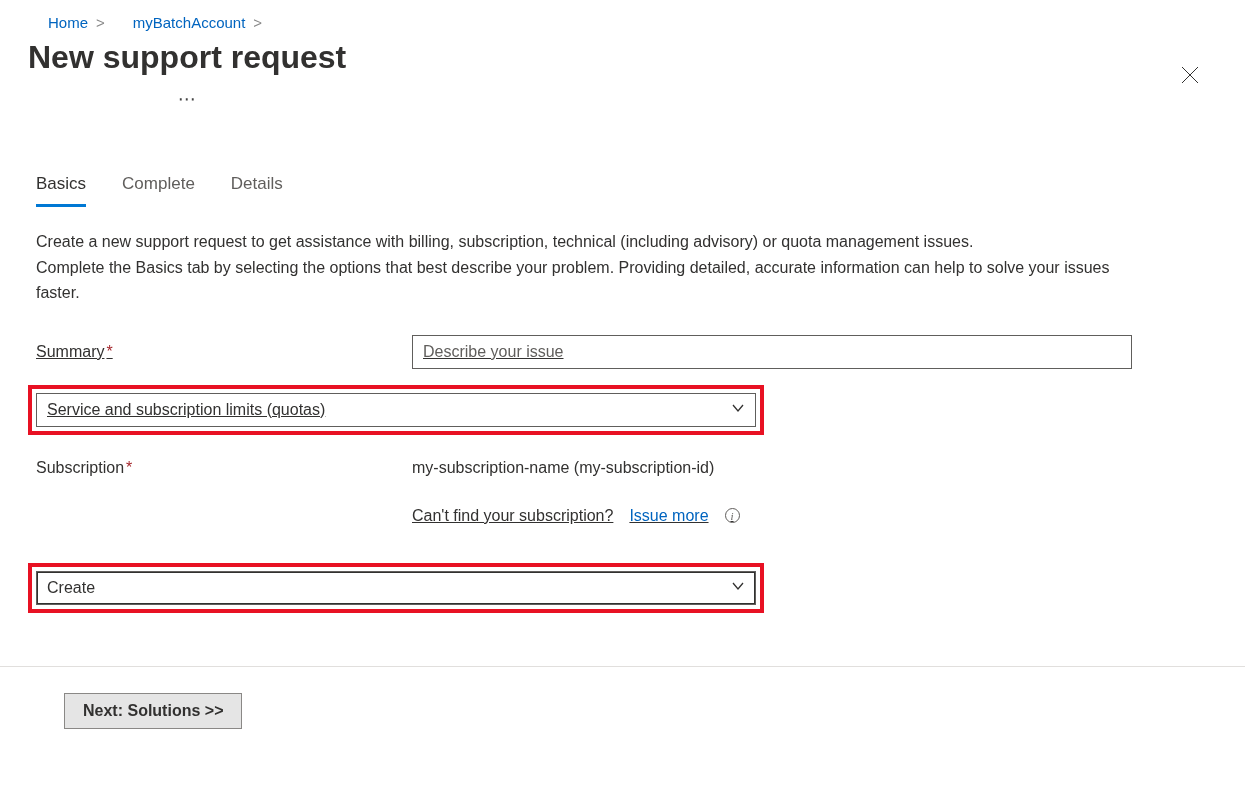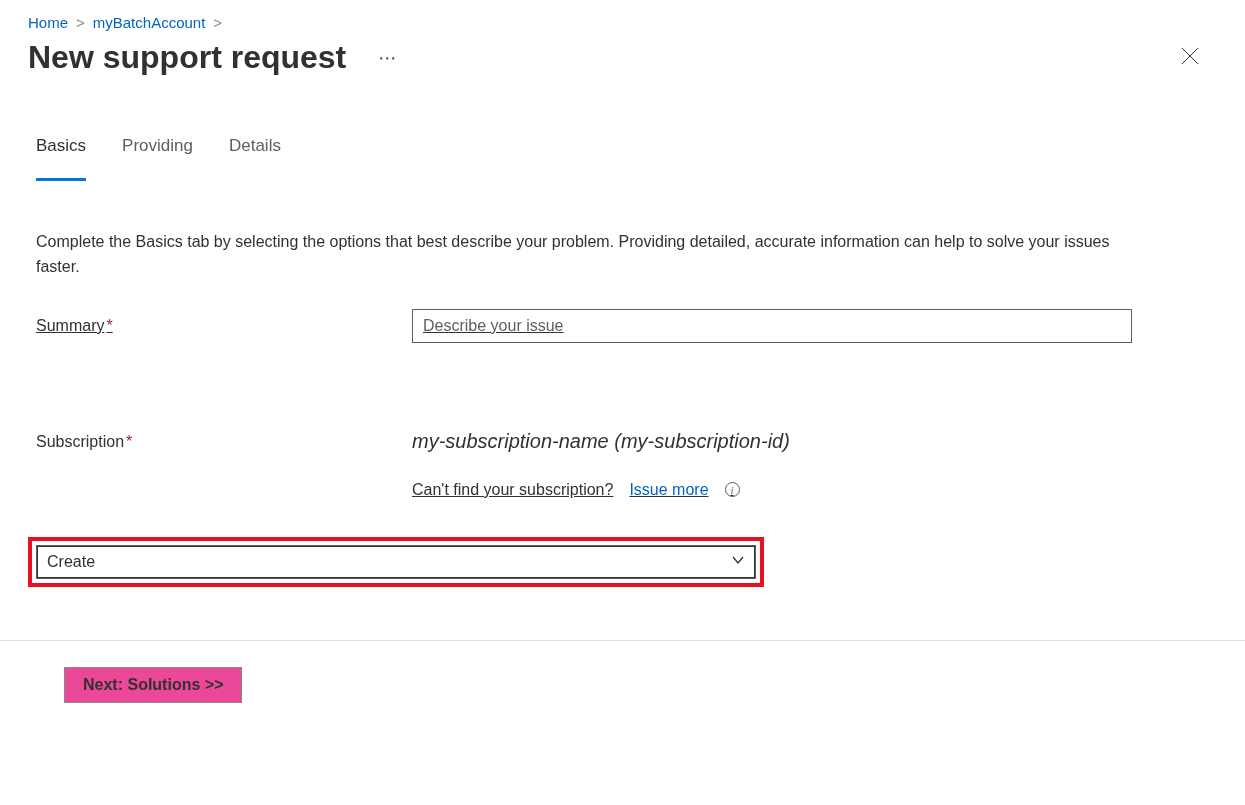--- a/index.html
+++ b/index.html
@@ -5,55 +5,55 @@
   * { box-sizing: border-box; }
   body {
     margin: 0;
     font-family: "Segoe UI", -apple-system, sans-serif;
     color: #323130;
     background: #fff;
     font-size: 14px;
   }
   .page { padding: 14px 28px 0 28px; }
   .breadcrumb { display: flex; align-items: center; gap: 8px; font-size: 15px; margin-bottom: 8px; }
-  .breadcrumb a { color: #0064bf; text-decoration: none; cursor: pointer; }
+  .breadcrumb a { color: #0064bf; text-decoration: none; cursor: pointer; margin-left: 20px; }
   .breadcrumb .sep { color: #888; }
   .title-row { display: flex; align-items: center; justify-content: space-between; margin-bottom: 60px; }
-  .title-left { display: flex; align-items: center; gap: 28px; }
+  .title-left { display: flex; align-items: center; gap: 8px; flex-direction: column; }
   .page-title { font-size: 32px; font-weight: 600; margin: 0; }
   .more-dots { color: #444; font-size: 18px; letter-spacing: 1px; cursor: pointer; padding: 4px; }
   .close-x { cursor: pointer; padding: 6px 18px 6px 6px; }
   .close-x svg { width: 18px; height: 18px; stroke: #323130; stroke-width: 1; }
   .tabs { display: flex; gap: 36px; border-bottom: none; margin-bottom: 22px; padding-left: 8px; }
-  .tab { font-size: 17px; color: #605e5c; padding: 0 0 22px 0; cursor: pointer; }
+  .tab { font-size: 17px; color: #605e5c; padding: 0 0 10px 0; cursor: pointer; }
   .tab.active { color: #323130; font-weight: 400; border-bottom: 3px solid #0078d4; }
   .intro { font-size: 16px; line-height: 1.6; color: #323130; padding-left: 8px; max-width: 1120px; margin-bottom: 28px; }
   .form { padding-left: 8px; }
   .form-row { display: flex; align-items: center; margin-bottom: 10px; min-height: 36px; }
   .form-row.tall { margin-bottom: 22px; text-decoration: underline; }
   .form-row .label { width: 376px; font-size: 16px; color: #323130; flex-shrink: 0; }
   .req { color: #a4262c; margin-left: 2px; }
   .form-row .control { flex: 0 0 720px; max-width: 720px; }
   .text-input, .select {
     width: 100%; height: 34px; border: 1px solid #605e5c; padding: 12px 10px;
     font-size: 16px; font-family: inherit; background: #fff; color: #323130;
     display: flex; align-items: center; justify-content: space-between;
   }
   .text-input::placeholder { color: #605e5c; }
   .select { cursor: default; }
   .select.focused { outline: 1px solid #323130; outline-offset: -2px; }
   .chevron svg { width: 14px; height: 14px; stroke: #323130; stroke-width: 1.3; fill: none; }
   .highlight { border: 4px solid #e81123; padding: 4px; margin: -8px; }
-  .static-value { font-size: 20px; color: #323130; font-style: italic; }
+  .static-value { font-size: 16px; color: #323130; }
   .hint-row { display: flex; align-items: center; gap: 16px; font-size: 16px; margin-top: 4px; }
   .link { color: #0064bf; cursor: pointer; }
   .info-icon { width: 15px; height: 15px; border: 1px solid #605e5c; border-radius: 50%; display: inline-flex; align-items: center; justify-content: center; font-size: 11px; font-style: italic; color: #605e5c; font-family: Georgia, serif; }
   .footer-sep { margin-top: 60px; border-top: 1px solid #e1dfdd; padding: 26px 0 24px 64px; }
   .next-btn {
-    border: 1px solid #8a8886; background: #ec4899; color: #323130; font-size: 16px;
+    border: 1px solid #8a8886; background: #e5e5e5; color: #323130; font-size: 16px;
     font-weight: 600; padding: 8px 18px; cursor: pointer; font-family: inherit;
   }
   .spacer { height: 16px; }
 </style>
 </head>
 <body>
 
 <div class="page">
   <nav class="breadcrumb">
     <a>Home</a>
@@ -70,40 +70,52 @@
     <span class="close-x">
       <svg viewBox="0 0 18 18">
           <line x1="1" y1="1" x2="17" y2="17"></line>
           <line x1="17" y1="1" x2="1" y2="17"></line>
         </svg>
     </span>
   </div>
 
   <div class="tabs">
     <div class="tab active">Basics</div>
-    <div class="tab">Providing</div>
+    <div class="tab">Complete</div>
     <div class="tab">Details</div>
   </div>
 
   <div class="intro">
-    <br>
+    <span>Create a new support request to get assistance with billing, subscription, technical (including advisory) or quota management issues.</span><br>
     <span>Complete the Basics tab by selecting the options that best describe your problem. Providing detailed, accurate information can help to solve your issues faster.</span>
   </div>
 
   <div class="form">
     <div class="form-row tall">
       <div class="label">
         <span>Summary</span><span class="req">*</span>
       </div>
       <div class="control">
         <input class="text-input" placeholder="Describe your issue" style="">
       </div>
     </div>
 
     <div class="form-row tall">
+      <div class="control">
+        <div class="highlight">
+          <div class="select">
+            <span>Service and subscription limits (quotas)</span>
+            <span class="chevron">
+              <svg viewBox="0 0 14 14">
+                  <polyline points="2,4 7,10 12,4"></polyline>
+                </svg>
+            </span>
+          </div>
+        </div>
+      </div>
     </div>
 
     <div class="form-row">
       <div class="label">
         <span>Subscription</span><span class="req">*</span>
       </div>
       <div class="control">
         <span class="static-value">my-subscription-name (my-subscription-id)</span>
       </div>
     </div>

